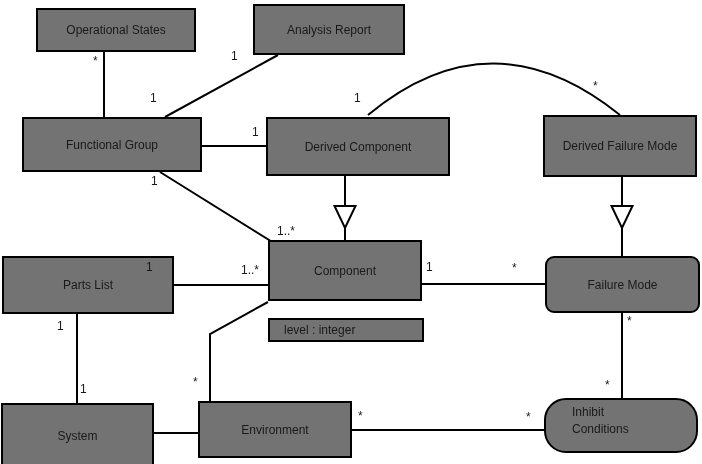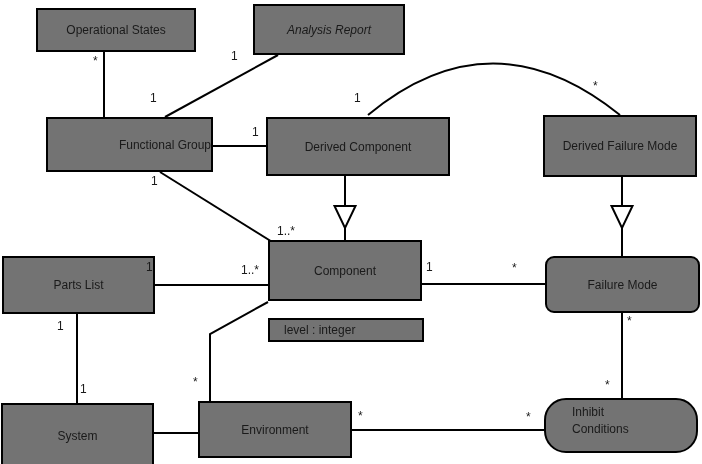--- a/index.html
+++ b/index.html
@@ -46,37 +46,37 @@
   <g stroke="#000000" stroke-width="2" fill="#ffffff">
     <polygon points="334.5,206 355.5,206 345,228"></polygon>
     <polygon points="611.5,206 632.5,206 622,228"></polygon>
   </g>
 </svg>
 
 <div class="node" style="left:36px;top:8px;width:160px;height:44px;">
   <span>Operational States</span>
 </div>
 
-<div class="node" style="left:253px;top:4px;width:152px;height:51px;font-style:italic;">
+<div class="node" style="left:253px;top:4px;width:152px;height:51px;">
   <span>Analysis Report</span>
 </div>
 
-<div class="node" style="left:46px;top:117px;width:167px;height:55px;justify-content:flex-end;">
+<div class="node" style="left:22px;top:117px;width:180px;height:55px;">
   <span>Functional Group</span>
 </div>
 
 <div class="node" style="left:266px;top:117px;width:184px;height:59px;">
   <span>Derived Component</span>
 </div>
 
 <div class="node" style="left:543px;top:115px;width:154px;height:62px;">
   <span>Derived Failure Mode</span>
 </div>
 
-<div class="node" style="left:2px;top:256px;width:153px;height:58px;">
+<div class="node" style="left:2px;top:256px;width:172px;height:58px;">
   <span>Parts List</span>
 </div>
 
 <div class="node" style="left:268px;top:240px;width:154px;height:61px;">
   <span>Component</span>
 </div>
 <div class="node node--attr" style="left:268px;top:318px;width:156px;height:24px;">
   <span>level : integer</span>
 </div>
 

